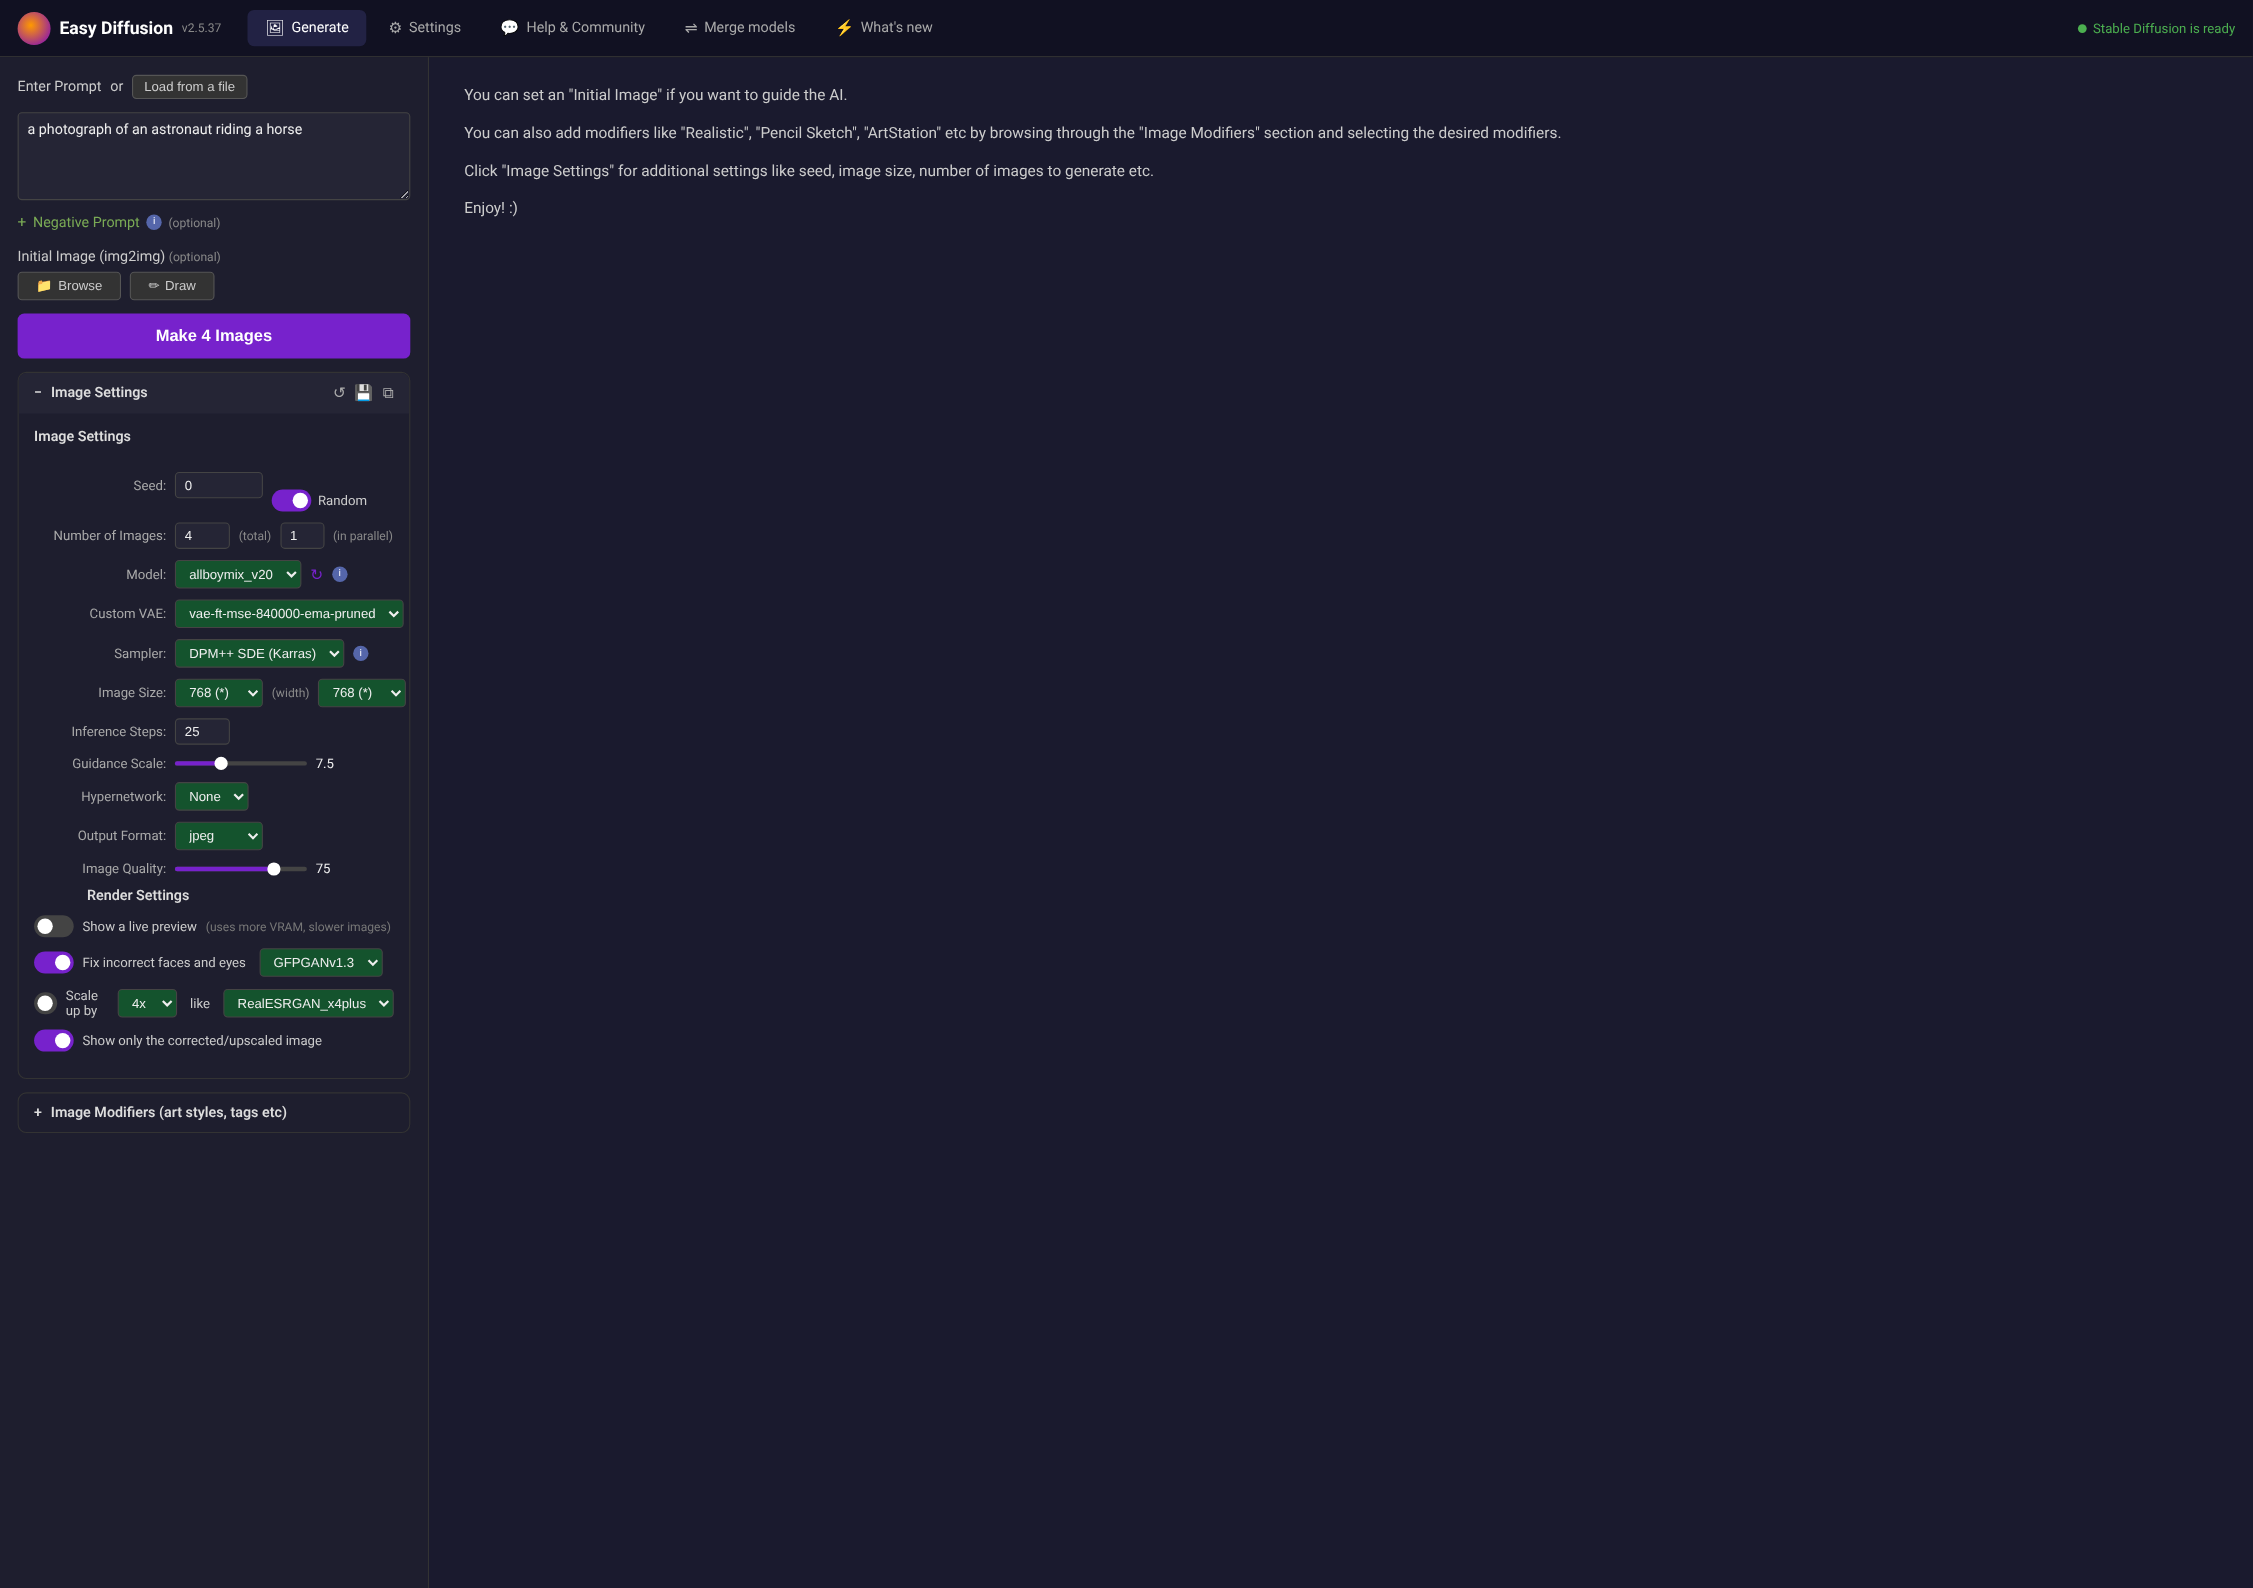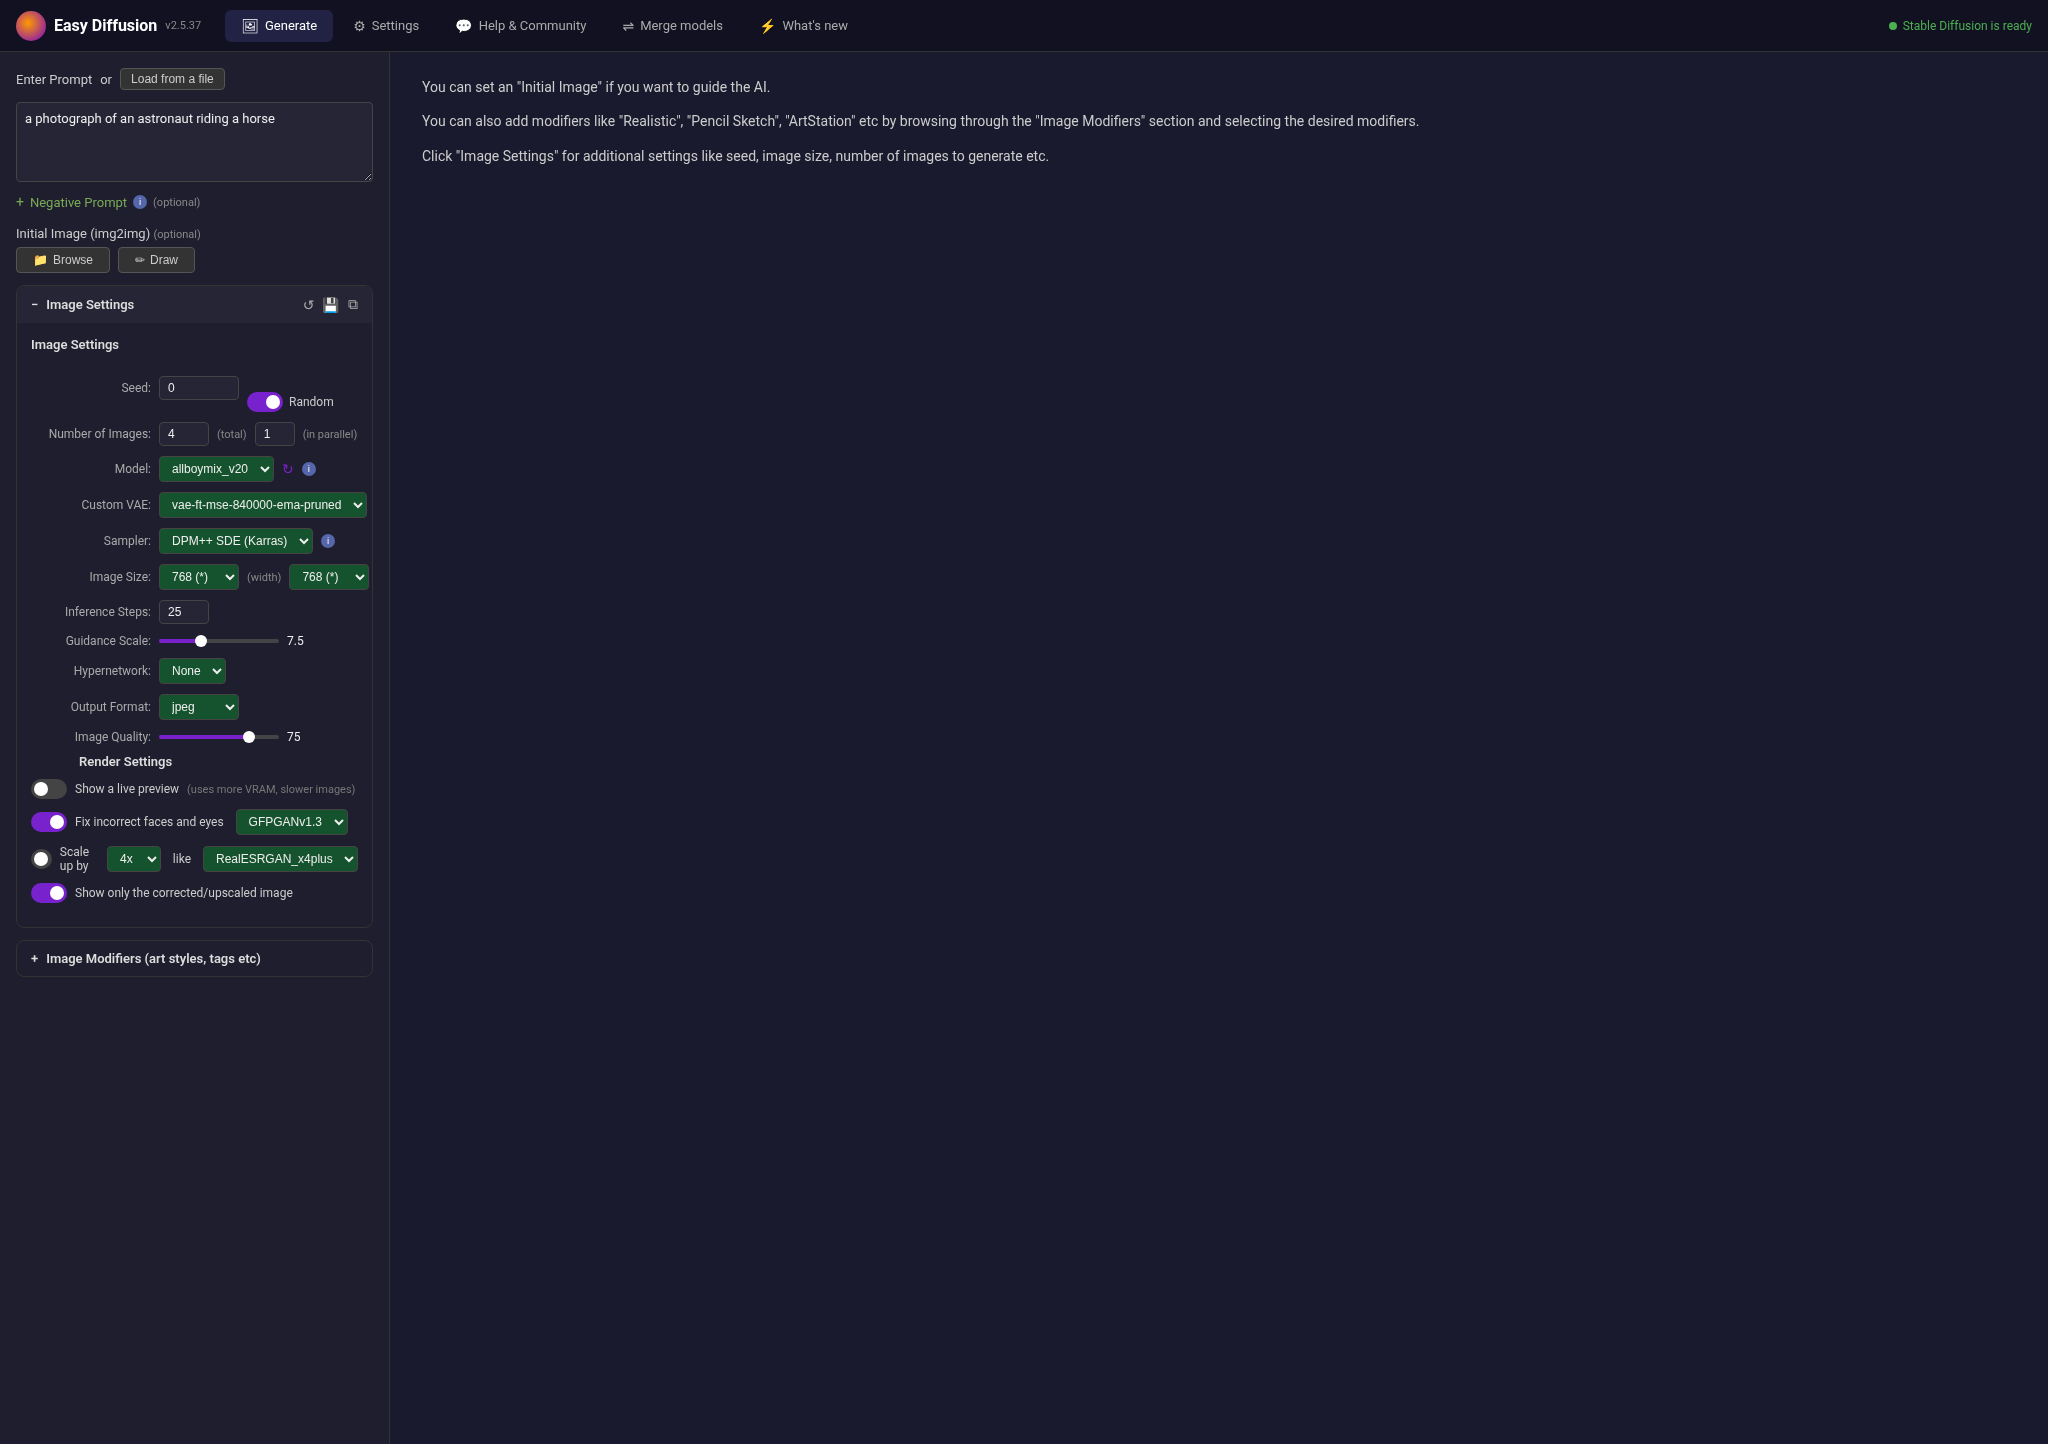--- a/index.html
+++ b/index.html
@@ -466,20 +466,21 @@
           <span>📁</span>
           <span>Browse</span>
         </button>
         <button class="img-btn">
           <span>✏</span>
           <span>Draw</span>
         </button>
       </div>
     </div>
 
+    <button class="make-images-btn">Make 4 Images</button>
 
     <div class="settings-section">
       <div class="section-header">
         <div class="section-header-left">
           <span>−</span>
           <span>Image Settings</span>
         </div>
         <div class="section-header-icons">
           <span class="header-icon">↺</span>
           <span class="header-icon">💾</span>
@@ -649,16 +650,17 @@
       </div>
     </div>
 
   </div>
 
   <div class="right-panel">
     <div class="welcome-text">
       <p>You can set an "Initial Image" if you want to guide the AI.</p>
       <p>You can also add modifiers like "Realistic", "Pencil Sketch", "ArtStation" etc by browsing through the "Image Modifiers" section and selecting the desired modifiers.</p>
       <p>Click "Image Settings" for additional settings like seed, image size, number of images to generate etc.</p>
+      <p>Enjoy! :)</p>
     </div>
   </div>
 
 </div>
 
 </body></html>

